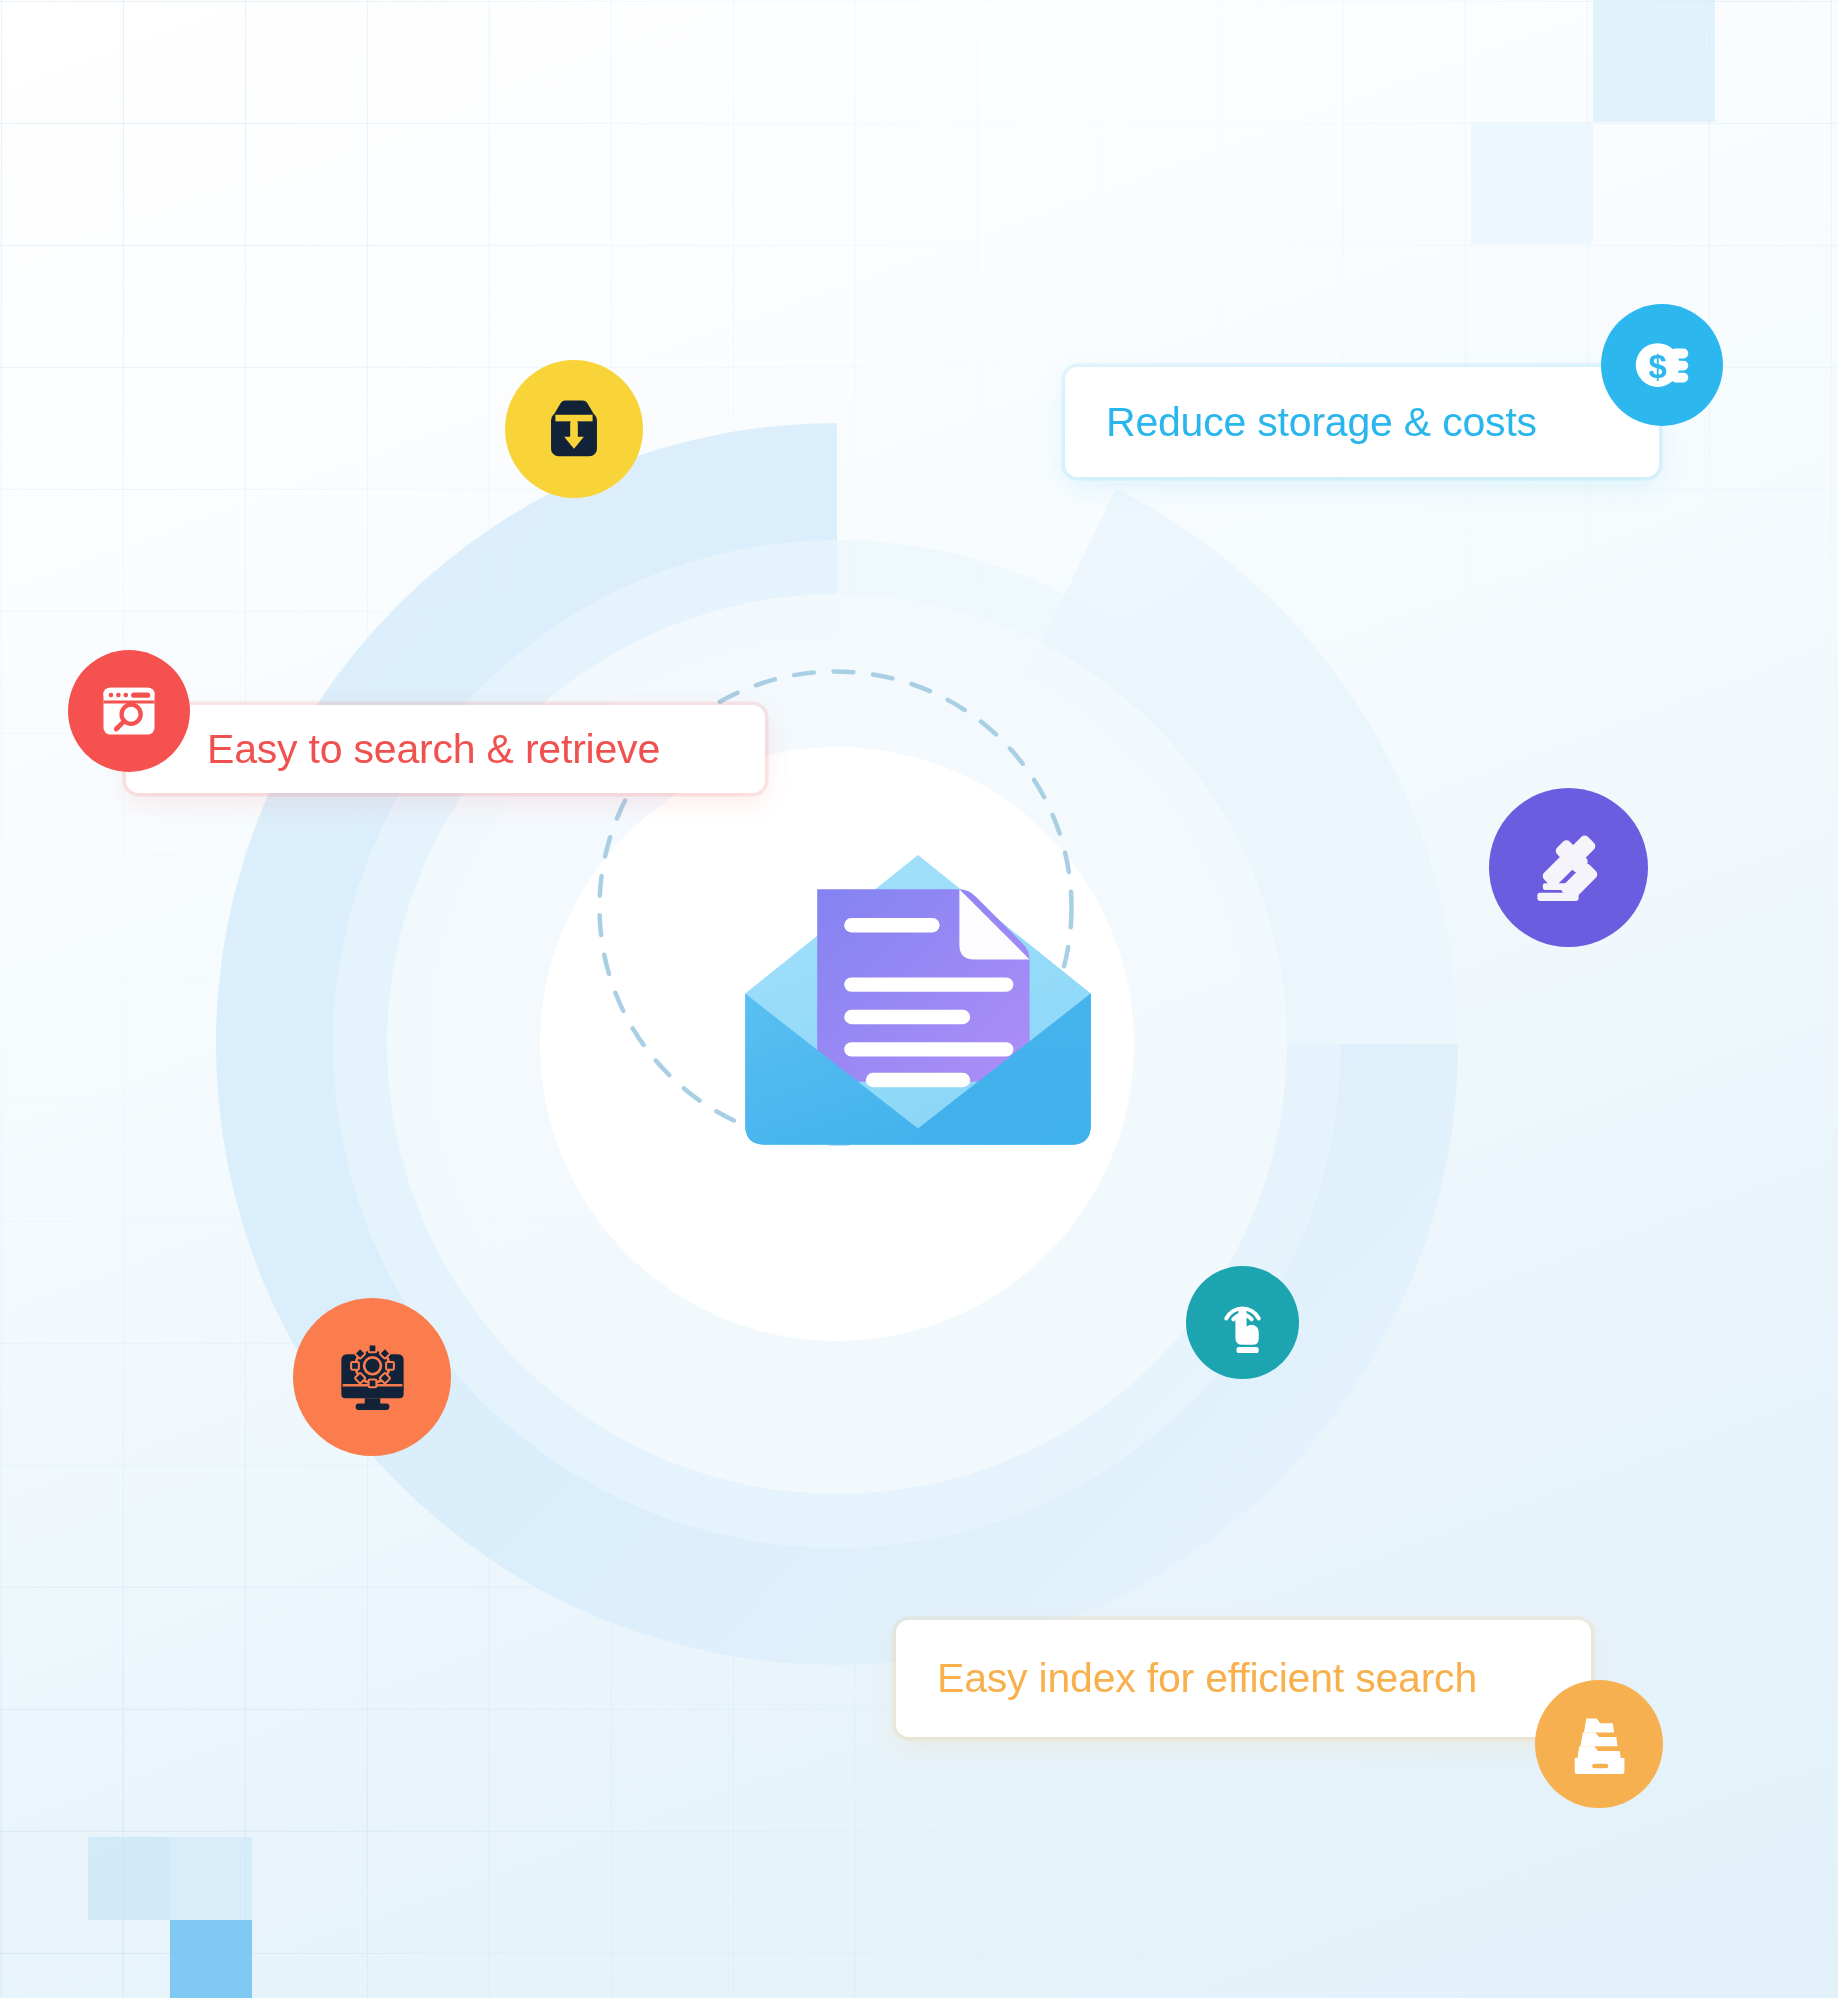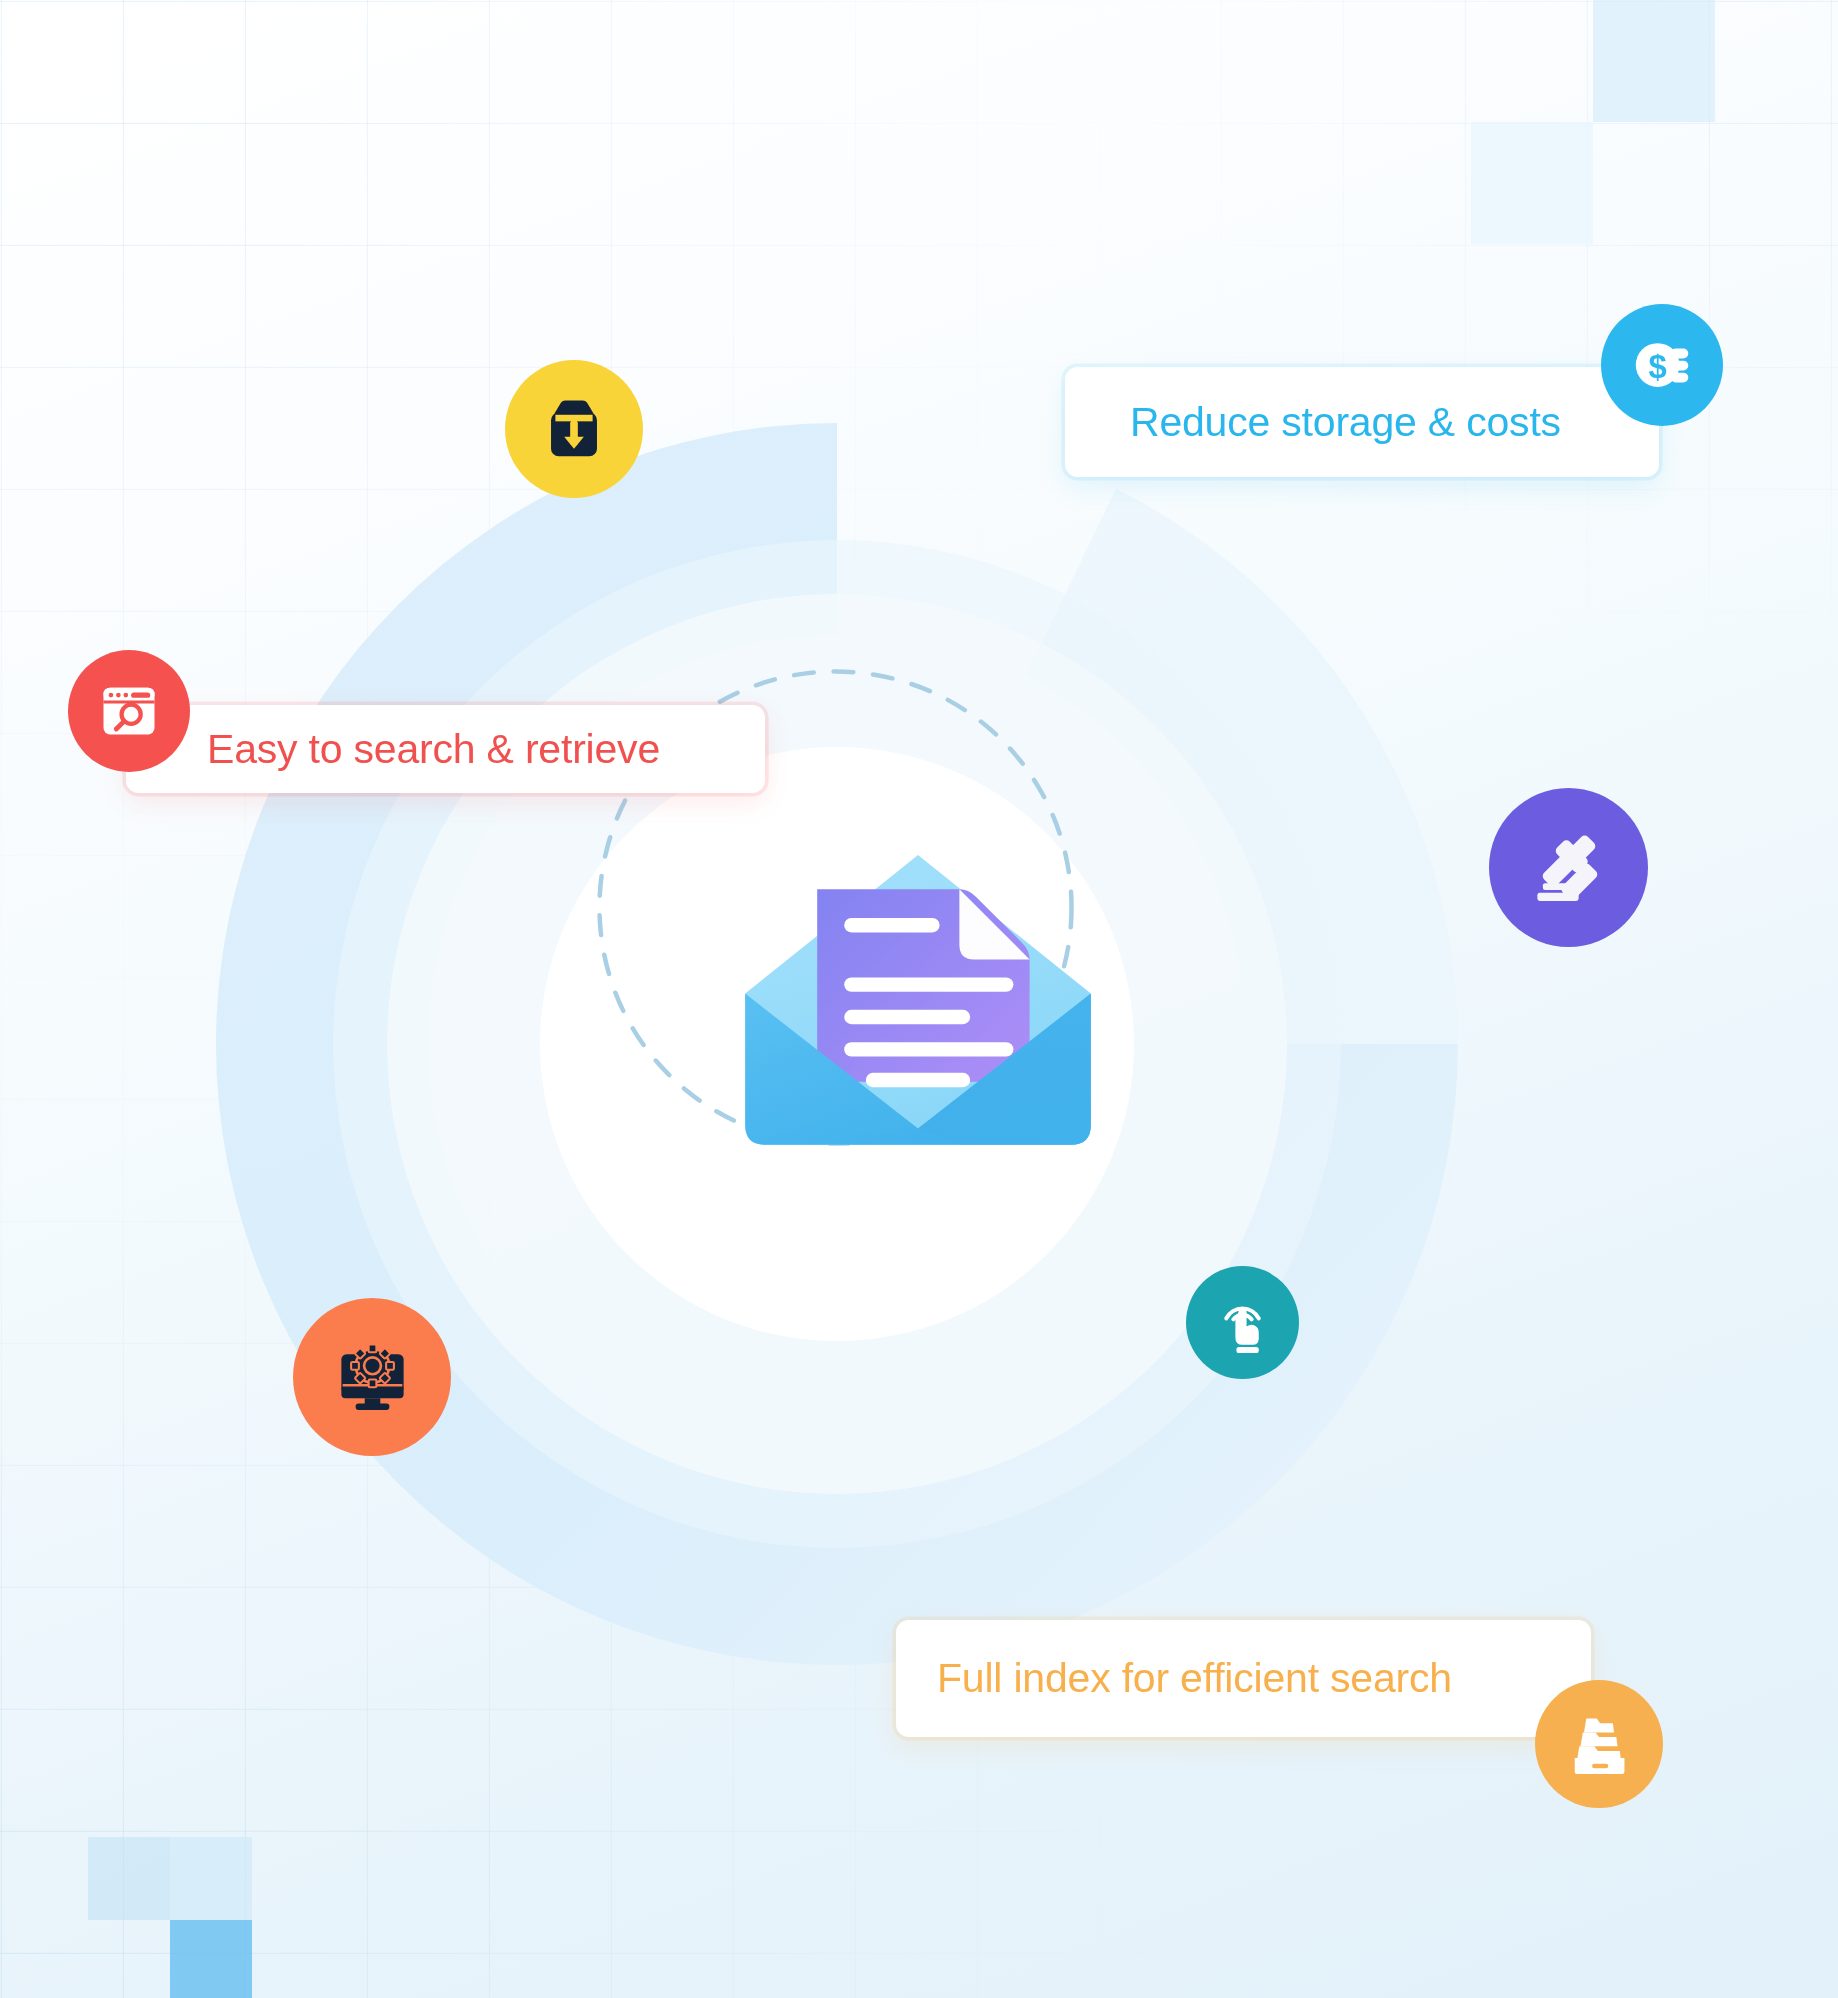--- a/index.html
+++ b/index.html
@@ -76,21 +76,21 @@
     letter-spacing: -0.2px;
     white-space: nowrap;
   }
 
   #card-reduce {
     left: 1065px; top: 367px;
     width: 594px; height: 110px;
     padding-left: 41px;
     box-shadow: 0 0 0 3.6px rgba(43,182,234,.10), 0 9px 27px rgba(43,182,234,.13);
   }
-  #card-reduce .label-text { color: #29b6ec; margin-left: 24px; }
+  #card-reduce .label-text { color: #29b6ec; }
 
   #card-easy {
     left: 126px; top: 705px;
     width: 639px; height: 88px;
     padding-left: 81px;
     box-shadow: 0 0 0 3.6px rgba(243,79,79,.12), 0 9px 27px rgba(243,79,79,.12);
   }
   #card-easy .label-text { color: #f0504e; }
 
   #card-index {
@@ -213,21 +213,21 @@
 
   <div class="label-card" id="card-reduce">
     <span class="label-text">Reduce storage &amp; costs</span>
   </div>
 
   <div class="label-card" id="card-easy">
     <span class="label-text">Easy to search &amp; retrieve</span>
   </div>
 
   <div class="label-card" id="card-index">
-    <span class="label-text">Full index for efficient search</span>
+    <span class="label-text">Easy index for efficient search</span>
   </div>
 
   <div class="icon-bubble" id="bubble-archive">
     <svg width="70" height="70" viewBox="0 0 64 64" xmlns="http://www.w3.org/2000/svg">
       <path d="M14 18 L20 8 Q21.5 6 24 6 L40 6 Q42.5 6 44 8 L50 18 Z" fill="#122339"></path>
       <rect x="11" y="17" width="42" height="40" rx="7" fill="#122339"></rect>
       <rect x="15" y="19" width="34" height="6" fill="#f9d438"></rect>
       <path d="M32 27 L32 44" stroke="#f9d438" stroke-width="7" stroke-linecap="round"></path>
       <path d="M23 39 L32 50 L41 39 Z" fill="#f9d438"></path>
     </svg>

